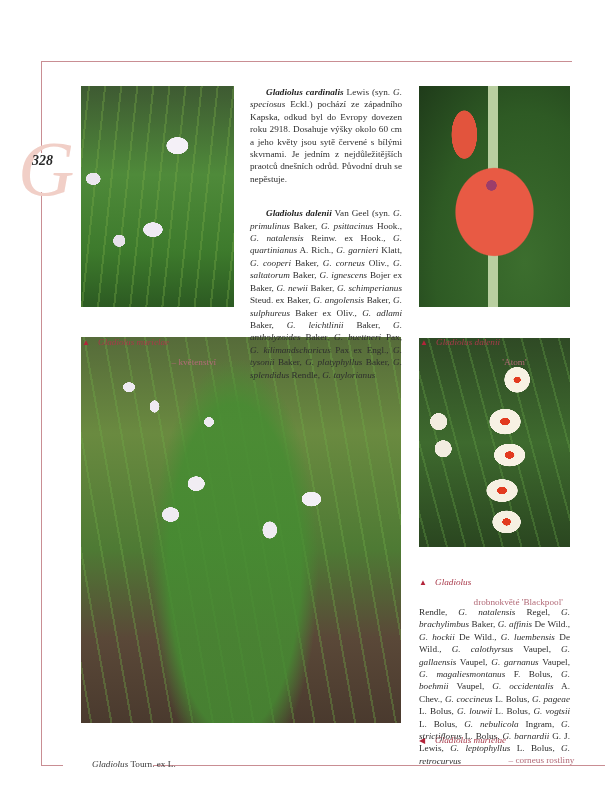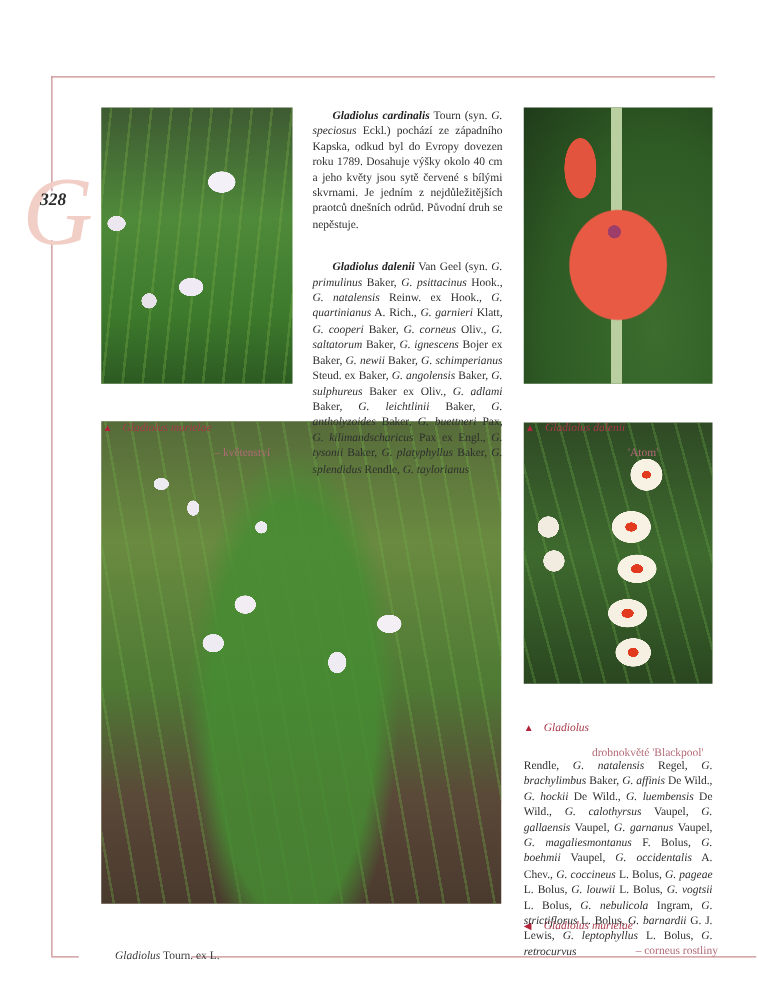--- a/index.html
+++ b/index.html
@@ -146,21 +146,21 @@
   <span class="sp">Gladiolus</span>&nbsp;
   <span class="note">drobnokvěté 'Blackpool'</span>
 </div>
 <div class="caption" id="caption-habit">
   <span class="tri">◀</span>
   <span class="sp">Gladiolus murielae</span>&nbsp;
   <span class="note">– corneus rostliny</span>
 </div>
 
 <div class="text-col" id="col-middle">
-  <p><b>Gladiolus cardinalis</b><span> Tourn (syn. </span><i>G. speciosus</i><span> Eckl.) pochází ze západního Kapska, odkud byl do Evropy dovezen roku 1789. Dosahuje výšky okolo 40 cm a jeho květy jsou sytě červené s bílými skvrnami. Je jedním z nejdůležitějších praotců dnešních odrůd. Původní druh se nepěstuje.</span></p>
+  <p><b>Gladiolus cardinalis</b><span> Lewis (syn. </span><i>G. speciosus</i><span> Eckl.) pochází ze západního Kapska, odkud byl do Evropy dovezen roku 2918. Dosahuje výšky okolo 60 cm a jeho květy jsou sytě červené s bílými skvrnami. Je jedním z nejdůležitějších praotců dnešních odrůd. Původní druh se nepěstuje.</span></p>
   <p id="para-dalenii"><b>Gladiolus dalenii</b><span> Van Geel (syn. </span><span id="syn-middle"><i>G. primulinus</i><span> Baker, </span><i>G. psittacinus</i><span> Hook., </span><i>G. natalensis</i><span> Reinw. ex Hook., </span><i>G. quartinianus</i><span> A. Rich., </span><i>G. garnieri</i><span> Klatt, </span><i>G. cooperi</i><span> Baker, </span><i>G. corneus</i><span> Oliv., </span><i>G. saltatorum</i><span> Baker, </span><i>G. ignescens</i><span> Bojer ex Baker, </span><i>G. newii</i><span> Baker, </span><i>G. schimperianus</i><span> Steud. ex Baker, </span><i>G. angolensis</i><span> Baker, </span><i>G. sulphureus</i><span> Baker ex Oliv., </span><i>G. adlami</i><span> Baker, </span><i>G. leichtlinii</i><span> Baker, </span><i>G. antholyzoides</i><span> Baker, </span><i>G. buettneri</i><span> Pax, </span><i>G. kilimandscharicus</i><span> Pax ex Engl., </span><i>G. tysonii</i><span> Baker, </span><i>G. platyphyllus</i><span> Baker, </span><i>G. splendidus</i><span> Rendle, </span><i>G. taylorianus</i></span></p>
 </div>
 
 <div class="text-col" id="col-right">
   <p id="syn-right"><span>Rendle, </span><i>G. natalensis</i><span> Regel, </span><i>G. brachylimbus</i><span> Baker, </span><i>G. affinis</i><span> De Wild., </span><i>G. hockii</i><span> De Wild., </span><i>G. luembensis</i><span> De Wild., </span><i>G. calothyrsus</i><span> Vaupel, </span><i>G. gallaensis</i><span> Vaupel, </span><i>G. garnanus</i><span> Vaupel, </span><i>G. magaliesmontanus</i><span> F. Bolus, </span><i>G. boehmii</i><span> Vaupel, </span><i>G. occidentalis</i><span> A. Chev., </span><i>G. coccineus</i><span> L. Bolus, </span><i>G. pageae</i><span> L. Bolus, </span><i>G. louwii</i><span> L. Bolus, </span><i>G. vogtsii</i><span> L. Bolus, </span><i>G. nebulicola</i><span> Ingram, </span><i>G. strictiflorus</i><span> L. Bolus, </span><i>G. barnardii</i><span> G. J. Lewis, </span><i>G. leptophyllus</i><span> L. Bolus, </span><i>G. retrocurvus</i></p>
 </div>
 
 <div class="abs" id="running-title">
   <i>Gladiolus</i>
   <span>Tourn. ex L.</span>

